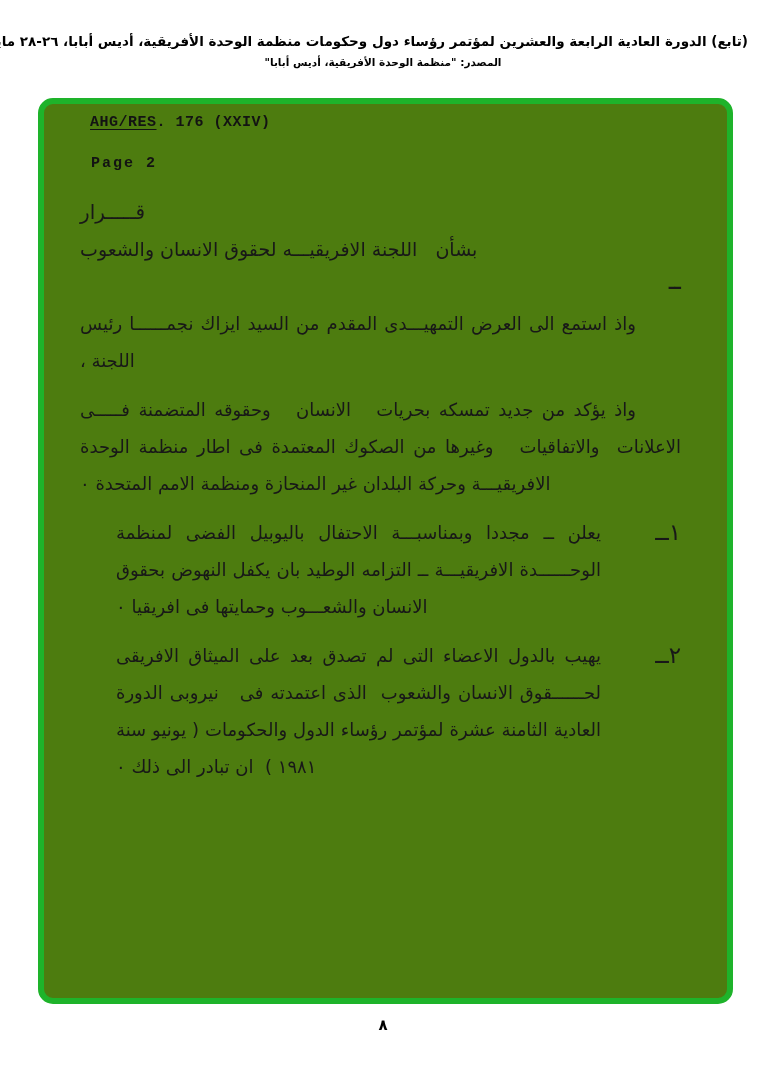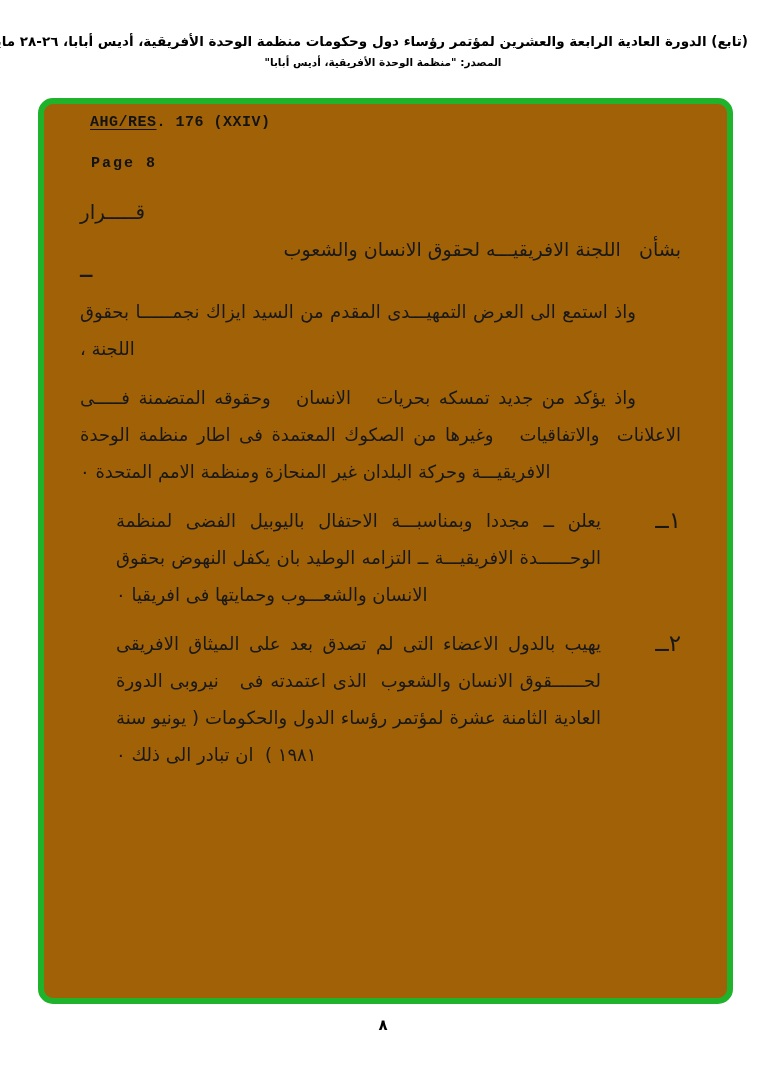--- a/index.html
+++ b/index.html
@@ -13,21 +13,21 @@
     font-family:"DejaVu Sans", sans-serif; font-weight:bold;
   }
   .top-header .line1 { font-size:13.5px; white-space:nowrap; letter-spacing:0; }
   .top-header .line2 { font-size:10.5px; margin-top:7px; }
 
   
   .doc-frame {
     position:absolute; left:38px; top:98px;
     width:695px; height:906px;
     border:6px solid #1eb32a; border-radius:15px;
-    background:#a16207;
+    background:#4d7c0f;
   }
   .doc-inner { position:relative; width:100%; height:100%; }
 
   
   .ref-line {
     margin:10px 0 0 46px;
     font-family:"Liberation Mono","DejaVu Sans Mono",monospace;
     font-size:15px; font-weight:bold; color:#131313; letter-spacing:0.5px;
     direction:ltr;
   }
@@ -38,22 +38,22 @@
     font-size:15px; font-weight:bold; color:#131313; letter-spacing:2px;
     direction:ltr;
   }
 
   
   .doc-body {
     margin:28px 46px 0 36px;
     direction:rtl; font-size:18px; color:#181818;
   }
   .res-title   { text-align:left; font-size:20px; margin-top:10px; }
-  .res-subject { text-align:right; font-size:19px; margin-top:14px; }
-  .divider-dash{ text-align:left; font-size:18px; margin-top:0; font-weight:bold; }
+  .res-subject { text-align:left; font-size:19px; margin-top:14px; }
+  .divider-dash{ text-align:right; font-size:18px; margin-top:12px; font-weight:bold; }
 
   .para {
     margin-top:14px; line-height:37px;
     text-align:justify; text-align-last:left;
     text-indent:45px;
   }
   .para.tight { margin-top:12px; }
 
   .op-item { display:flex; margin-top:12px; line-height:37px; }
   .item-number { flex:0 0 80px; padding-left:6px; font-size:23px; }
@@ -75,28 +75,28 @@
   <div class="line2">المصدر:  "منظمة الوحدة الأفريقية، أديس أبابا"</div>
 </div>
 
 <div class="doc-frame">
   <div class="doc-inner">
 
     <div class="ref-line">
       <span class="ref-code">AHG/RES</span><span>. 176 (XXIV)</span>
     </div>
 
-    <div class="page-label">Page 8</div>
+    <div class="page-label">Page 2</div>
 
     <div class="doc-body">
       <div class="res-title">قـــــرار</div>
       <div class="res-subject">بشأن &nbsp; اللجنة الافريقيـــه لحقوق الانسان والشعوب</div>
       <div class="divider-dash">ــ</div>
 
-      <div class="para tight">واذ استمع الى العرض التمهيـــدى المقدم من السيد ايزاك نجمــــــا بحقوق اللجنة ،</div>
+      <div class="para tight">واذ استمع الى العرض التمهيـــدى المقدم من السيد ايزاك نجمــــــا رئيس اللجنة ،</div>
       <div class="para tight">واذ يؤكد من جديد تمسكه بحريات &nbsp; الانسان &nbsp; وحقوقه المتضمنة فـــــى الاعلانات &nbsp;والاتفاقيات &nbsp; وغيرها من الصكوك المعتمدة فى اطار منظمة الوحدة الافريقيـــة وحركة البلدان غير المنحازة ومنظمة الامم المتحدة ٠</div>
 
       <div class="op-item">
         <div class="item-number">١ــ</div>
         <div class="item-text">يعلن ــ مجددا وبمناسبـــة الاحتفال باليوبيل الفضى لمنظمة الوحــــــدة الافريقيـــة ــ التزامه الوطيد بان يكفل النهوض بحقوق الانسان والشعـــوب وحمايتها فى افريقيا ٠</div>
       </div>
 
       <div class="op-item">
         <div class="item-number">٢ــ</div>
         <div class="item-text">يهيب بالدول الاعضاء التى لم تصدق بعد على الميثاق الافريقى لحــــــقوق الانسان والشعوب &nbsp;الذى اعتمدته فى &nbsp; نيروبى الدورة العادية الثامنة عشرة لمؤتمر رؤساء الدول والحكومات ( يونيو سنة ١٩٨١ ) &nbsp;ان تبادر الى ذلك ٠</div>

